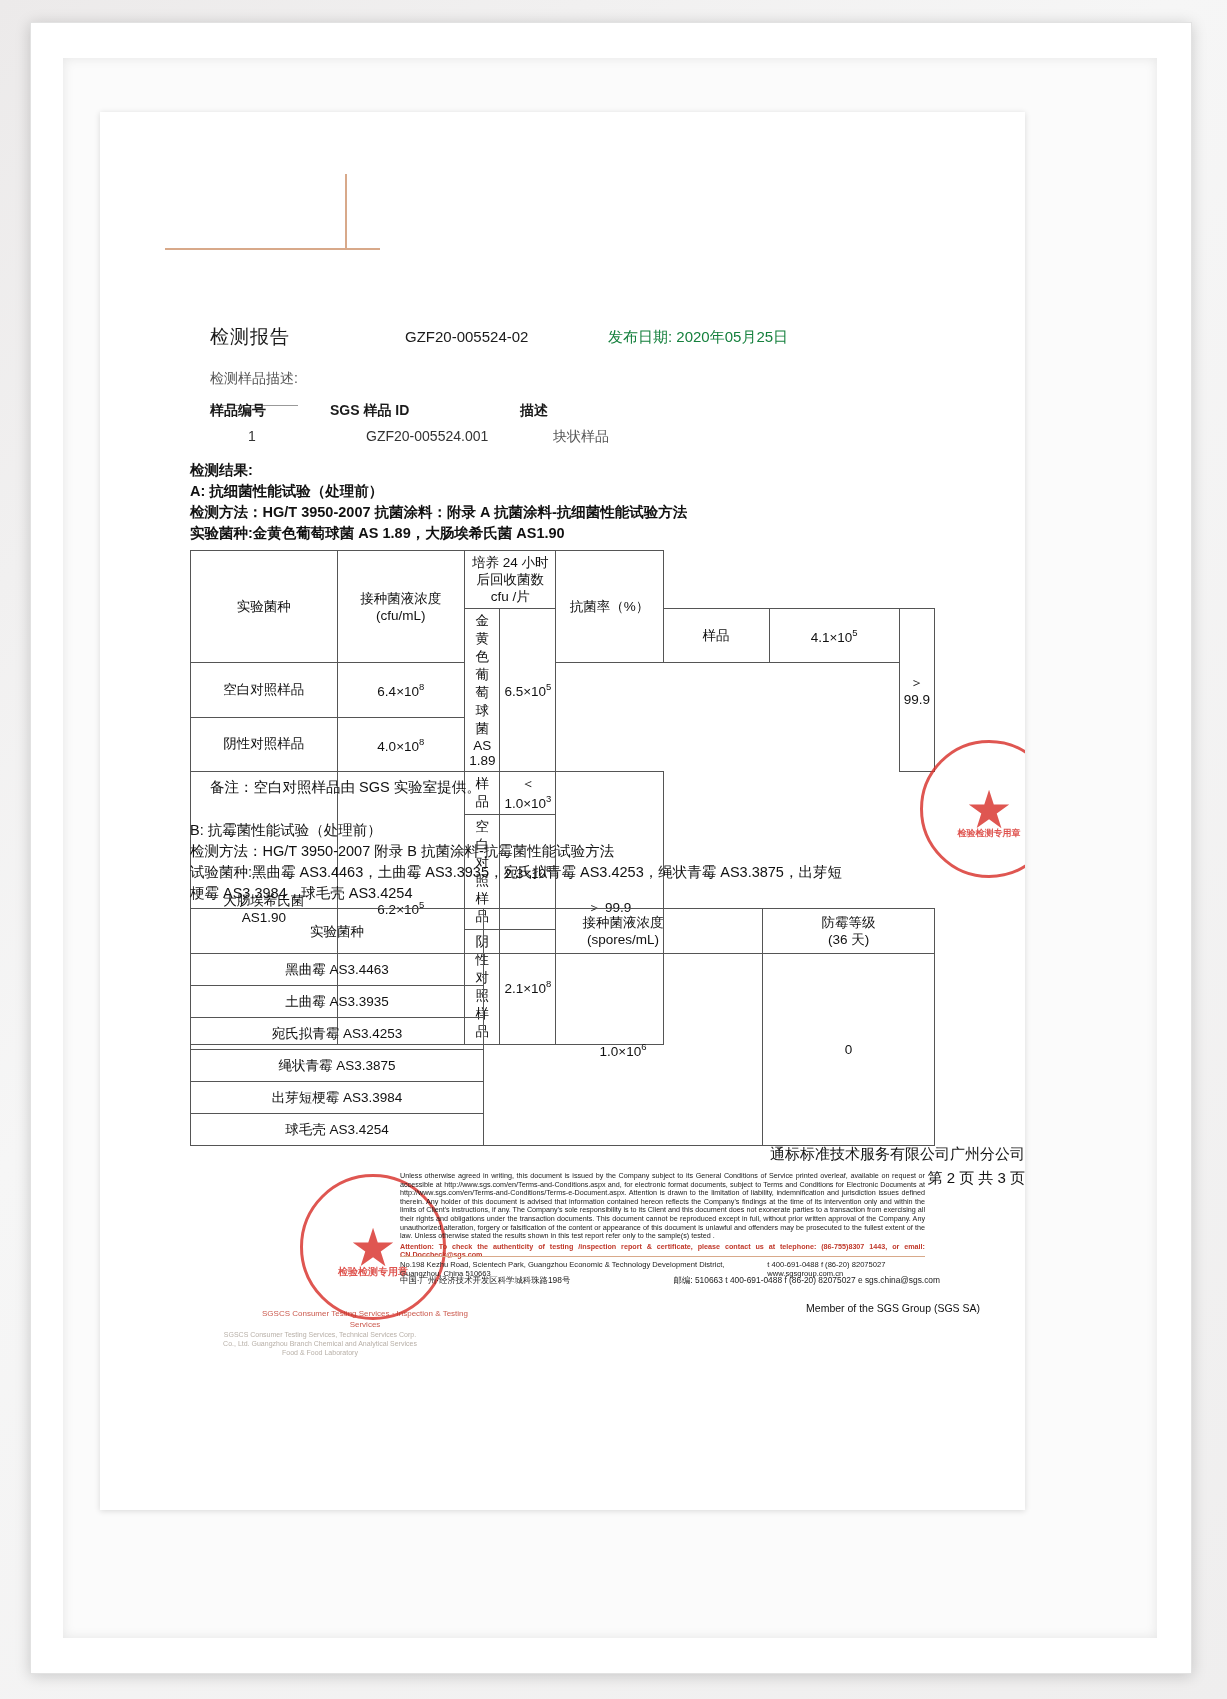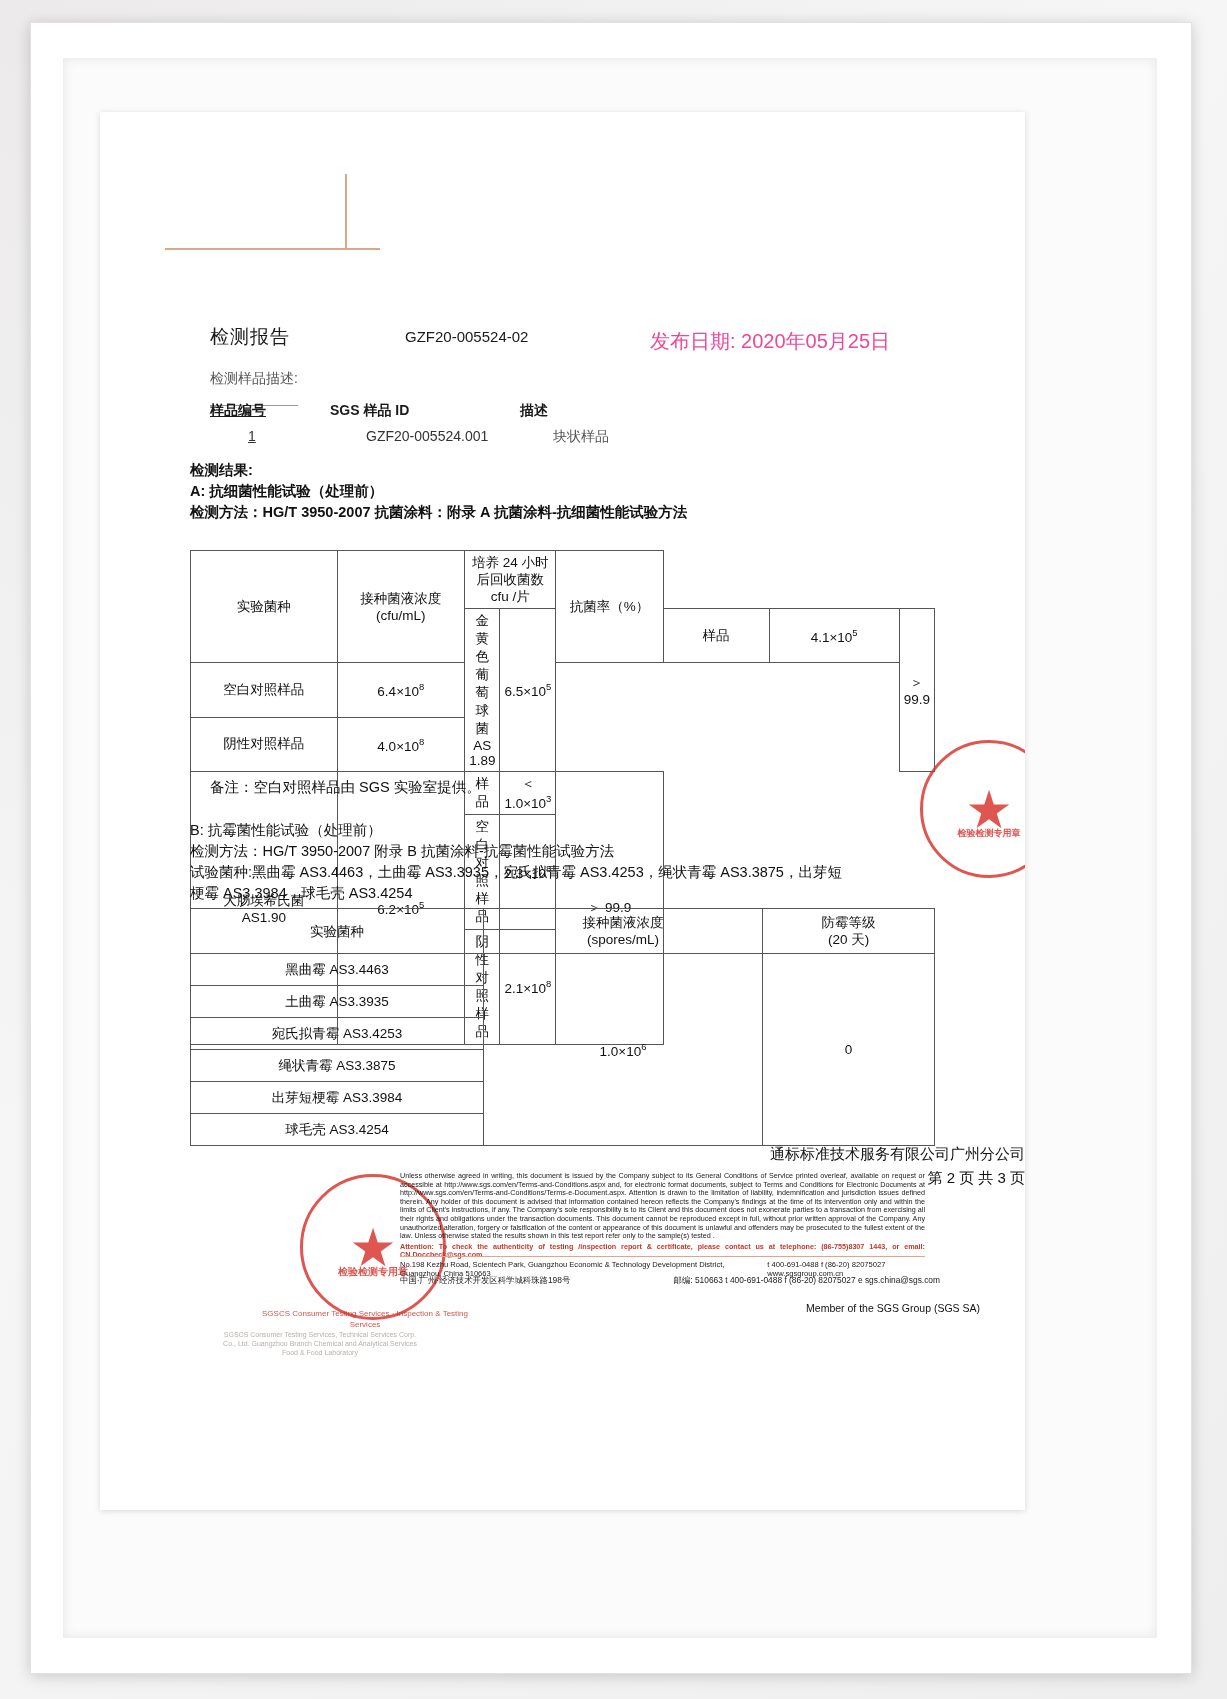--- a/index.html
+++ b/index.html
@@ -95,23 +95,22 @@
     position: absolute;
     left: 305px;
     top: 216px;
     font-size: 15px;
     color: #1a1a1a;
   }
   .doc-date {
     position: absolute;
     left: 508px;
     top: 216px;
-    font-size: 20px;
-    color: #ec4899;
-    margin-left: 42px;
+    font-size: 15px;
+    color: #15803d;
   }
 
   .sample-desc-label {
     position: absolute;
     left: 110px;
     top: 258px;
     font-size: 14px;
     color: #555;
     border-bottom: 1px solid #999;
     padding-bottom: 17px;
@@ -121,21 +120,21 @@
     left: 110px;
     top: 285px;
     width: 520px;
     font-size: 14px;
     color: #1a1a1a;
   }
   .sample-table .row {
     display: flex;
     line-height: 26px;
   }
-  .sample-table .c1 { width: 120px; text-decoration: underline; }
+  .sample-table .c1 { width: 120px; }
   .sample-table .c2 { width: 190px; }
   .sample-table .c3 { width: 180px; }
   .sample-table .hdr { font-weight: bold; }
   .sample-table .hdr .c1 { font-weight: bold; }
   .sample-table .val { color: #333; }
   .sample-table .val .c1 { padding-left: 38px; }
   .sample-table .val .c3 { color: #555; }
 
   
   .res-head {
@@ -349,20 +348,21 @@
           <div class="c1">1</div>
           <div class="c2">GZF20-005524.001</div>
           <div class="c3">块状样品</div>
         </div>
       </div>
 
       <div class="res-head">
         <span class="ln">检测结果:</span>
         <span class="ln">A: 抗细菌性能试验（处理前）</span>
         <span class="ln">检测方法：HG/T 3950-2007 抗菌涂料：附录 A 抗菌涂料-抗细菌性能试验方法</span>
+        <span class="ln">实验菌种:金黄色葡萄球菌 AS 1.89，大肠埃希氏菌 AS1.90</span>
       </div>
 
       <table class="grid" id="tableA">
         <tbody>
             <tr>
           <td class="hd" rowspan="2" style="width:180px;">实验菌种</td>
           <td class="hd" rowspan="2" style="width:150px;">
             <span>接种菌液浓度</span><br>
             <span>(cfu/mL)</span>
           </td>
@@ -441,21 +441,21 @@
       <table class="grid" id="tableB">
         <tbody>
             <tr>
           <td class="hd" style="width:295px;">实验菌种</td>
           <td class="hd" style="width:280px;">
             <span>接种菌液浓度</span><br>
             <span>(spores/mL)</span>
           </td>
           <td class="hd" style="width:170px;">
             <span>防霉等级</span><br>
-            <span>(20 天)</span>
+            <span>(36 天)</span>
           </td>
         </tr>
         <tr>
           <td class="r">黑曲霉 AS3.4463</td>
           <td class="r" rowspan="6">
             <span>1.0×10</span><span class="sup">6</span>
           </td>
           <td class="r" rowspan="6">0</td>
         </tr>
         <tr>

